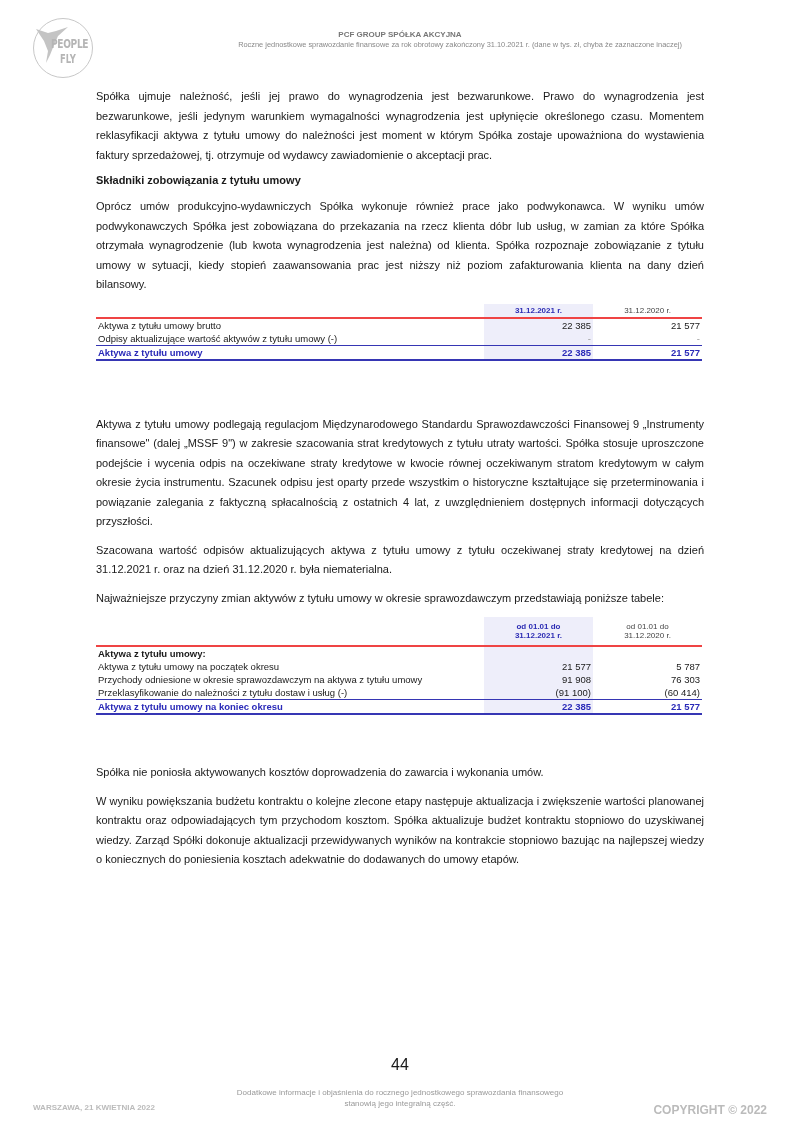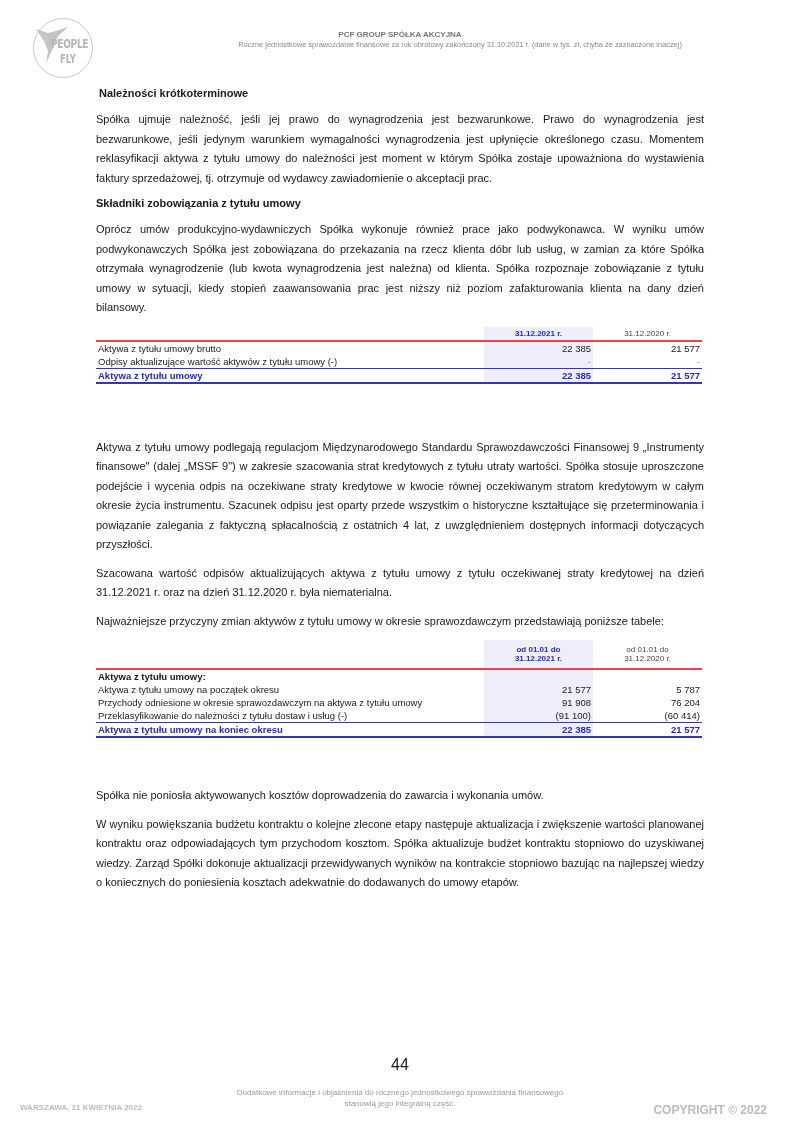--- a/index.html
+++ b/index.html
@@ -23,39 +23,38 @@
   tr.hdr td { font-size:8px; text-align:center; }
   tr.hdr td.c1 { color:#2d2db4; font-weight:bold; }
   tr.hdr td.c2 { color:#444; }
   tr.hdr { border-bottom:2px solid #ef4444; }
   tr.total { border-top:1px solid #3636b4; border-bottom:2px solid #3636b4; }
   tr.total td { color:#2a2ab8; font-weight:bold; }
   td.dash { color:#999; }
   .t1wrap { margin:0 0 54px 0; }
   .t2wrap { margin:0 0 48px 0; }
   .pagenum { position:absolute; left:0; width:800px; top:1056px; text-align:center; font-size:16px; }
-  .foot-l { position:absolute; left:20px; top:1103px; font-size:8px; color:#bbb; font-weight:bold; }
+  .foot-l { position:absolute; left:33px; top:1103px; font-size:8px; color:#bbb; font-weight:bold; }
   .foot-c { position:absolute; left:230px; width:340px; top:1087px; text-align:center; font-size:8px; color:#999; line-height:11px; }
   .foot-r { position:absolute; right:33px; top:1103px; font-size:12px; color:#bbb; font-weight:bold; }
 </style>
 </head>
 <body>
 
 <div class="logo">
   <svg class="fig" width="40" height="50" viewBox="0 0 40 50">
     <path d="M2 6 L14 10 L22 8 L34 4 L24 13 L20 22 L16 32 L12 40 L14 28 L10 18 Z" fill="#c4c4c4"></path>
   </svg>
   <span class="t1">PEOPLE</span>
   <span class="t2">FLY</span>
 </div>
 <div class="hdr-title">PCF GROUP SPÓŁKA AKCYJNA</div>
 <div class="hdr-sub">Roczne jednostkowe sprawozdanie finansowe za rok obrotowy zakończony 31.10.2021 r. (dane w tys. zł, chyba że zaznaczone inaczej)</div>
 
 <div class="content">
-  <h3>Należności krótkoterminowe</h3>
   <p>Spółka ujmuje należność, jeśli jej prawo do wynagrodzenia jest bezwarunkowe. Prawo do wynagrodzenia jest bezwarunkowe, jeśli jedynym warunkiem wymagalności wynagrodzenia jest upłynięcie określonego czasu. Momentem reklasyfikacji aktywa z tytułu umowy do należności jest moment w którym Spółka zostaje upoważniona do wystawienia faktury sprzedażowej, tj. otrzymuje od wydawcy zawiadomienie o akceptacji prac.</p>
   <h3 class="s2">Składniki zobowiązania z tytułu umowy</h3>
   <p>Oprócz umów produkcyjno-wydawniczych Spółka wykonuje również prace jako podwykonawca. W wyniku umów podwykonawczych Spółka jest zobowiązana do przekazania na rzecz klienta dóbr lub usług, w zamian za które Spółka otrzymała wynagrodzenie (lub kwota wynagrodzenia jest należna) od klienta. Spółka rozpoznaje zobowiązanie z tytułu umowy w sytuacji, kiedy stopień zaawansowania prac jest niższy niż poziom zafakturowania klienta na dany dzień bilansowy.</p>
 
   <div class="t1wrap">
   <table>
     <tbody>
           <tr class="hdr">
       <td></td>
       <td class="c1">31.12.2021 r.</td>
@@ -98,21 +97,21 @@
       <td class="c2"></td>
     </tr>
     <tr>
       <td>Aktywa z tytułu umowy na początek okresu</td>
       <td class="c1 num">21 577</td>
       <td class="c2 num">5 787</td>
     </tr>
     <tr>
       <td style="padding-right:32px">Przychody odniesione w okresie sprawozdawczym na aktywa z tytułu umowy</td>
       <td class="c1 num">91 908</td>
-      <td class="c2 num">76 204</td>
+      <td class="c2 num">76 303</td>
     </tr>
     <tr>
       <td>Przeklasyfikowanie do należności z tytułu dostaw i usług (-)</td>
       <td class="c1 num">(91 100)</td>
       <td class="c2 num">(60 414)</td>
     </tr>
     <tr class="total">
       <td>Aktywa z tytułu umowy na koniec okresu</td>
       <td class="c1 num">22 385</td>
       <td class="c2 num">21 577</td>

